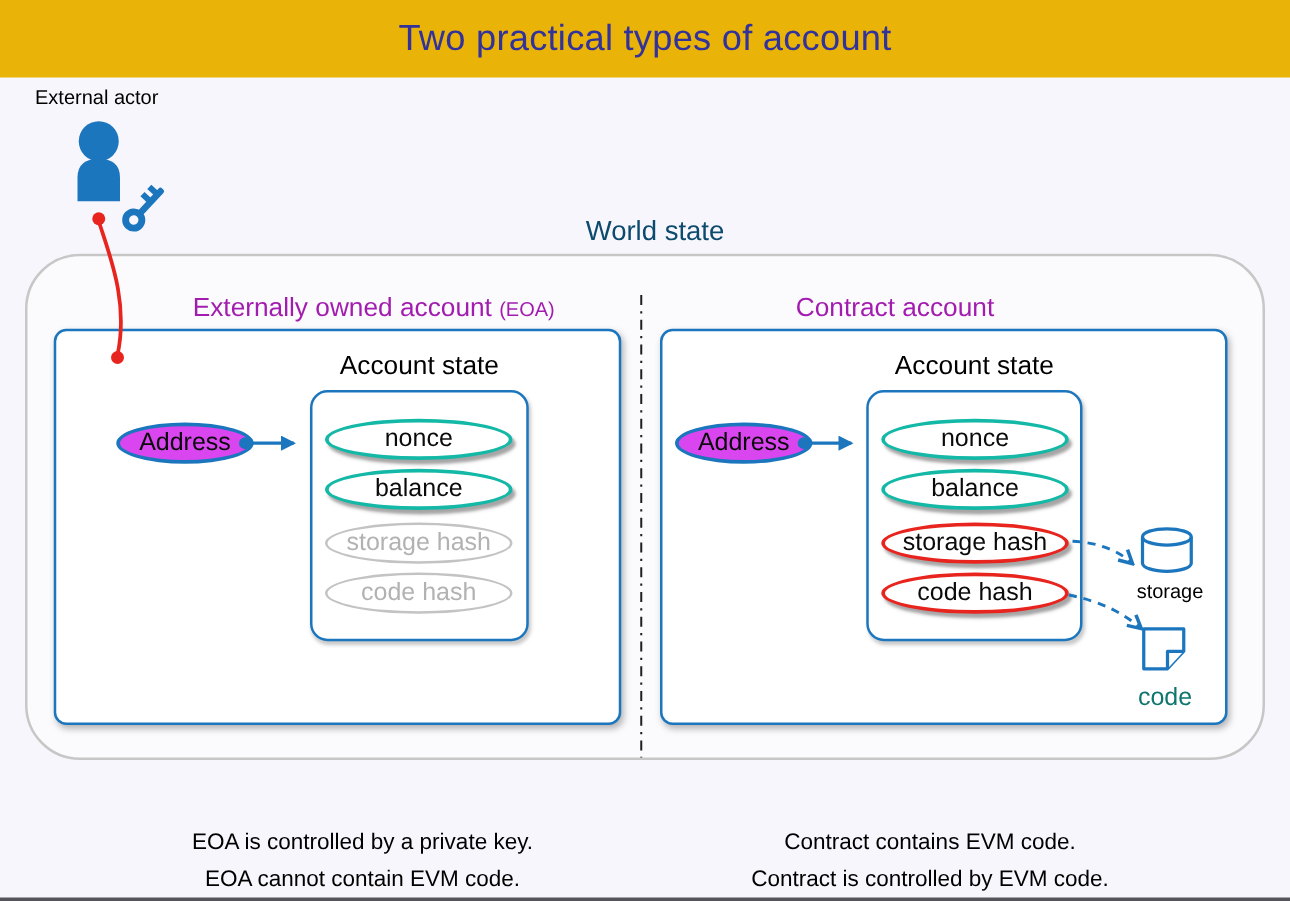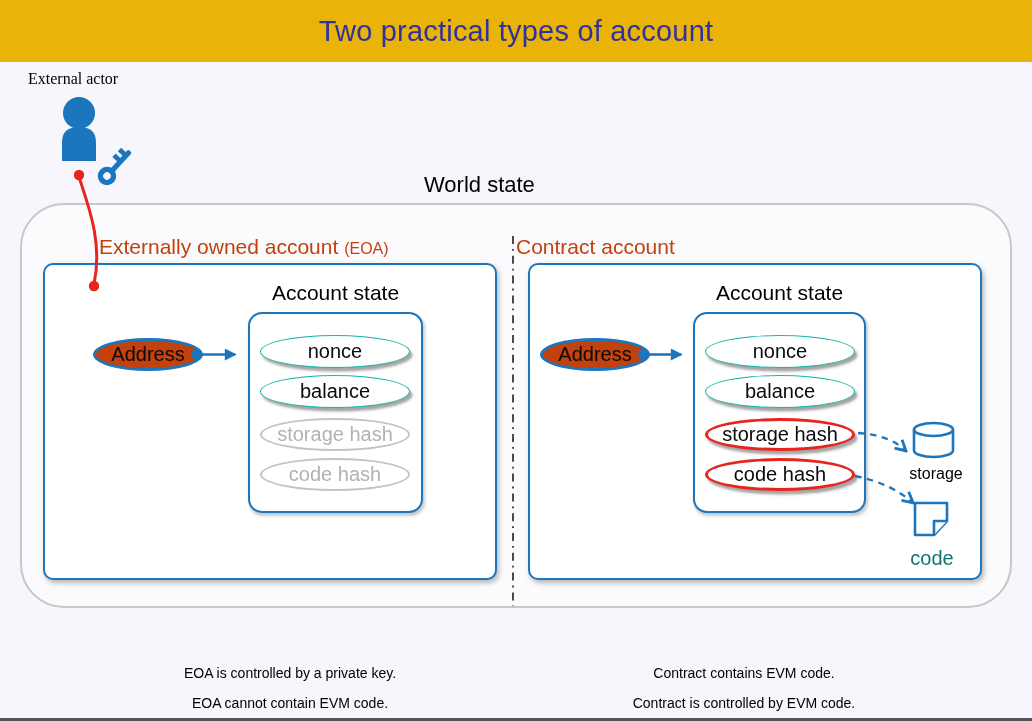--- a/index.html
+++ b/index.html
@@ -5,30 +5,30 @@
   html,body{margin:0;padding:0;}
   body{font-family:"Liberation Sans",sans-serif;background:#f7f6fc;}
   .stage{position:relative;width:1032px;height:721px;background:#f7f6fc;overflow:hidden;}
 
   
   .title-bar{position:absolute;left:0;top:0;width:1032px;height:62px;background:#eab308;
     display:flex;align-items:center;justify-content:center;}
   .title-bar h1{margin:0;font-size:29px;font-weight:500;color:#32329b;letter-spacing:.2px;}
 
   
-  .actor-label{position:absolute;left:28px;top:70px;font-size:16px;color:#000;font-family:Liberation Serif, serif;}
+  .actor-label{position:absolute;left:28px;top:70px;font-size:16px;color:#000;}
 
   
-  .world-label{position:absolute;left:424px;top:172px;width:200px;
-    font-size:22px;color:#000000;}
+  .world-label{position:absolute;left:424px;top:172px;width:200px;text-align:center;
+    font-size:22px;color:#0c4a6e;}
   .world-box{position:absolute;left:20px;top:203px;width:992px;height:405px;
     border:2px solid #c7c7c7;border-radius:44px;background:#fbfbfe;box-sizing:border-box;}
 
   
-  .panel-header{position:absolute;top:235px;width:400px;font-size:21px;color:#c2410c;}
+  .panel-header{position:absolute;top:235px;width:400px;text-align:center;font-size:21px;color:#a21caf;}
   .panel-header .suffix{font-size:16px;}
   .hdr-eoa{left:99px;}
   .hdr-contract{left:516px;}
 
   
   .account-box{position:absolute;top:263px;width:454px;height:317px;background:#ffffff;
     border:2.5px solid #1c76be;border-radius:10px;box-sizing:border-box;
     box-shadow:2px 3px 5px rgba(100,100,100,.45);}
   .box-eoa{left:43px;}
   .box-contract{left:528px;}
@@ -40,39 +40,39 @@
   .inner-box{position:absolute;top:312px;height:201px;background:#ffffff;
     border:2.5px solid #1c76be;border-radius:14px;box-sizing:border-box;
     box-shadow:1.5px 2.5px 3px rgba(120,120,120,.4);}
   .inner-eoa{left:248px;width:175px;}
   .inner-contract{left:693px;width:173px;}
 
   
   .ellipse{position:absolute;width:150px;height:33px;border-radius:50%;background:#ffffff;
     display:flex;align-items:center;justify-content:center;font-size:20px;color:#0a0a0a;
     box-sizing:border-box;}
-  .ellipse.active{border:1px solid #14b8a6;box-shadow:2.5px 3.5px 2.5px rgba(75,75,75,.5);}
+  .ellipse.active{border:3px solid #14b8a6;box-shadow:2.5px 3.5px 2.5px rgba(75,75,75,.5);}
   .ellipse.highlight{border:3px solid #e8241e;box-shadow:2.5px 3.5px 2.5px rgba(75,75,75,.5);}
   .ellipse.inactive{border:2.5px solid #c3c3c3;color:#b2b2b2;box-shadow:none;background:transparent;}
   .col-eoa{left:260px;}
   .col-contract{left:705px;}
   .row-0{top:335px;} .row-1{top:375px;} .row-2{top:418px;} .row-3{top:458px;text-align:center;}
 
   .address{position:absolute;top:338px;width:110px;height:33px;border-radius:50%;
-    border:3px solid #1c76be;background:#c2410c;display:flex;align-items:center;justify-content:center;
+    border:3px solid #1c76be;background:#d946ef;display:flex;align-items:center;justify-content:center;
     font-size:20px;color:#0a0a0a;box-sizing:border-box;text-align:right;}
   .addr-eoa{left:93px;}
   .addr-contract{left:540px;}
 
   
   .store-label{position:absolute;left:886px;top:465px;width:100px;text-align:center;font-size:16px;color:#000;}
   .code-label{position:absolute;left:887px;top:547px;width:90px;text-align:center;font-size:20px;color:#0f766e;}
 
   
-  .caption{position:absolute;top:658px;width:400px;text-align:center;font-size:14px;line-height:30px;color:#000;}
+  .caption{position:absolute;top:658px;width:400px;text-align:center;font-size:18px;line-height:30px;color:#000;}
   .cap-eoa{left:90px;}
   .cap-contract{left:544px;}
 
   .bottom-strip{position:absolute;left:0;top:718px;width:1032px;height:3px;background:#54545a;}
 
   .icon-abs{position:absolute;}
   svg{display:block;}
   .overlay{position:absolute;left:0;top:0;width:1032px;height:721px;pointer-events:none;}
 </style>
 </head>

